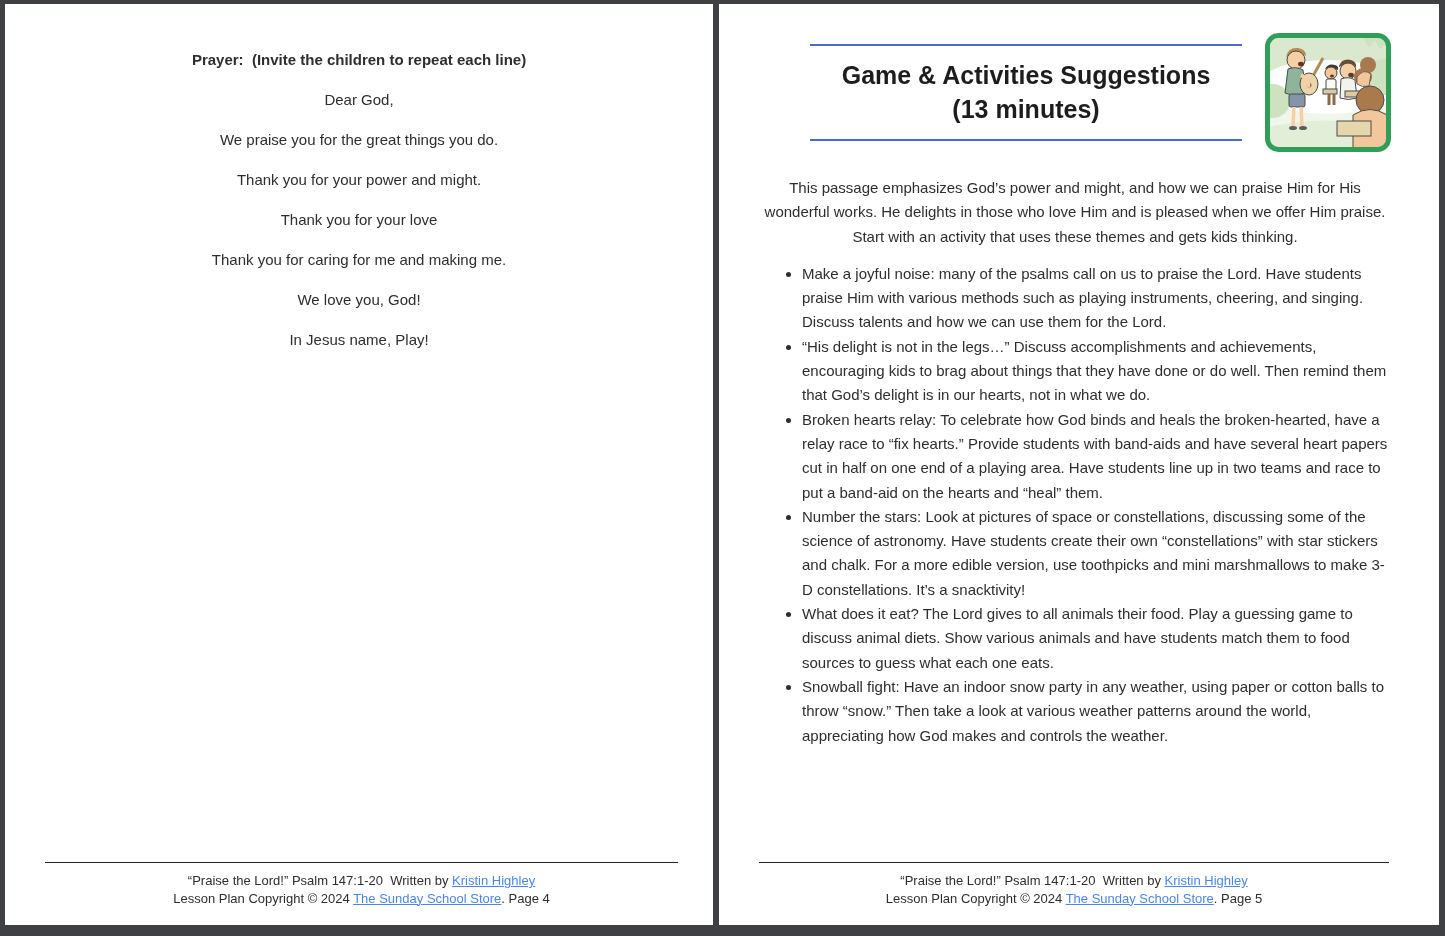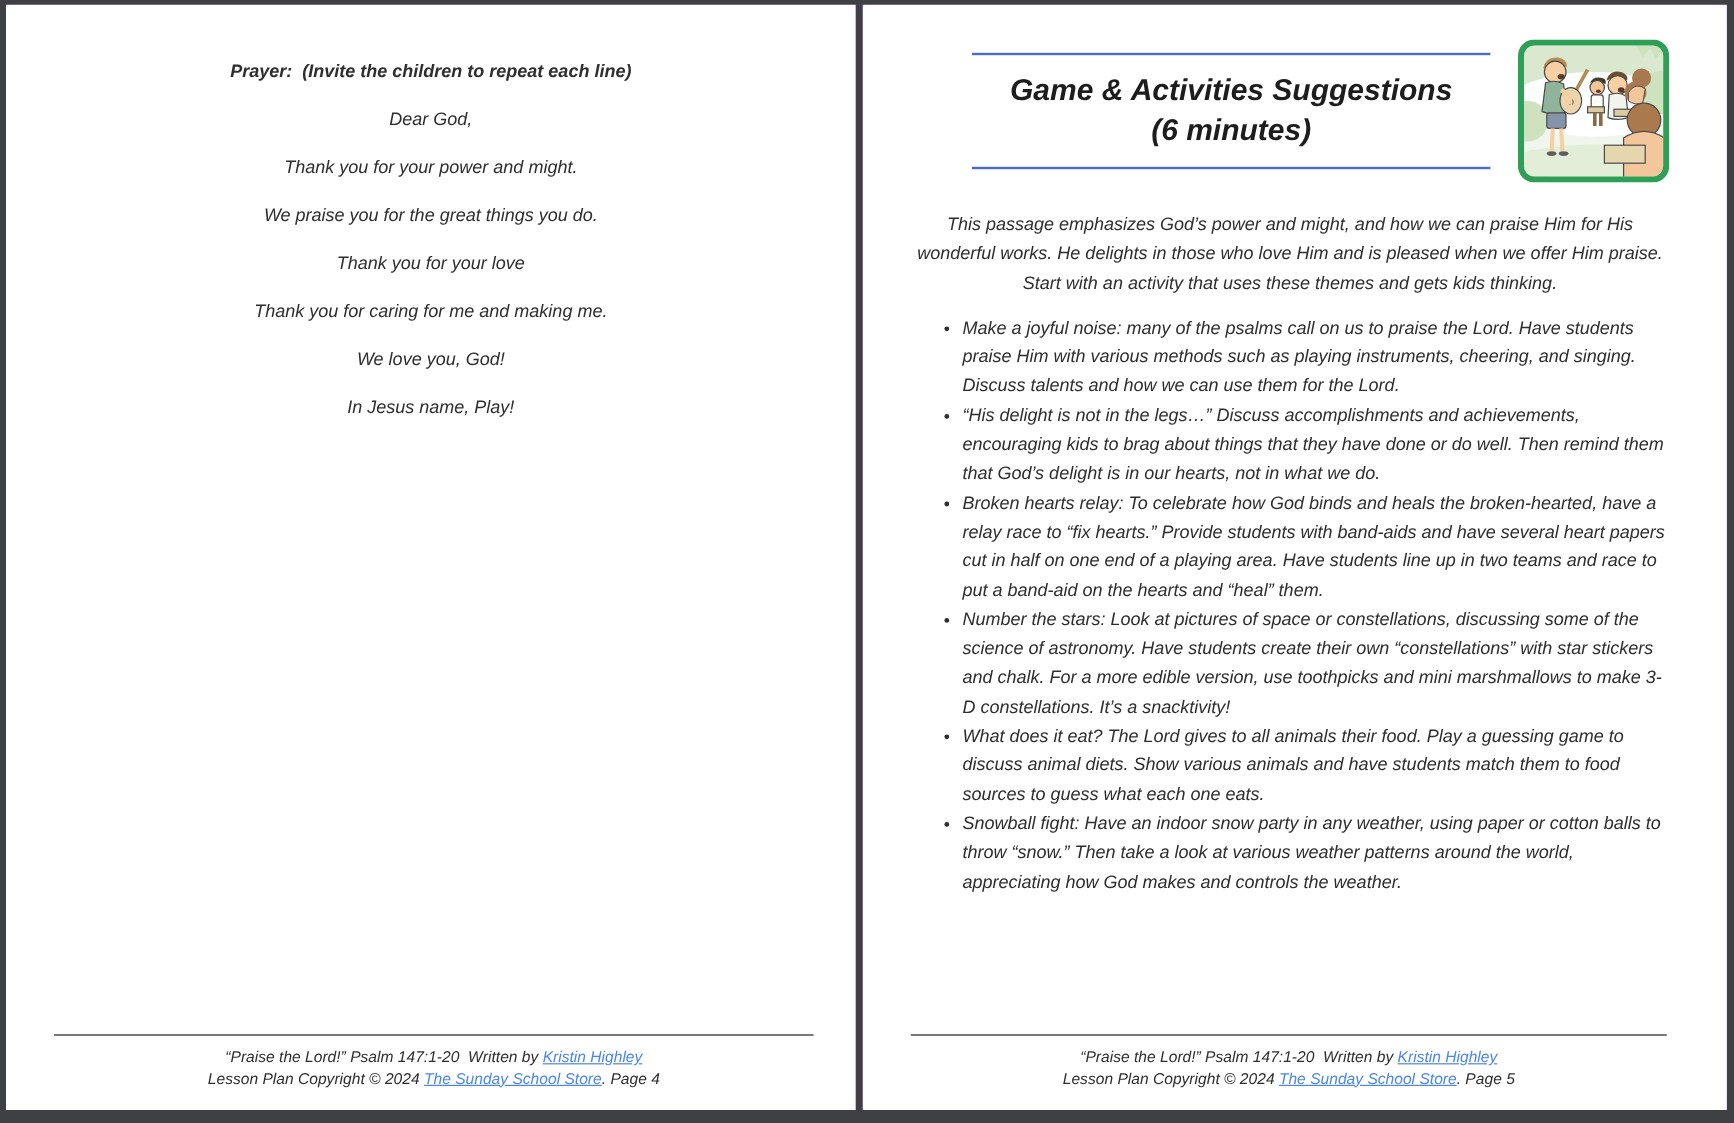--- a/index.html
+++ b/index.html
@@ -11,22 +11,21 @@
     color: #2e2e2e;
     position: relative;
     overflow: hidden;
   }
   .viewer {
     position: absolute; left: 0; right: 0; top: 0; bottom: 11px;
     display: flex;
     border-top: 4px solid #3e4043;
     border-left: 5px solid #3e4043;
     border-right: 6px solid #3e4043;
-    background: #d946ef;
-    font-style: italic;
+    background: #a16207;
   }
   .page { background: #ffffff; position: relative; height: 100%; }
   .page-left { width: 713px; }
   .page-gap { width: 6px; background: #3e4043; }
   .page-right { flex: 1; }
 
   
   .prayer-block {
     padding-top: 44px;
     text-align: center;
@@ -76,22 +75,22 @@
 </style>
 </head>
 <body>
 
 <div class="viewer">
 
   <section class="page page-left">
     <div class="prayer-block">
       <p class="prayer-heading">Prayer:  (Invite the children to repeat each line)</p>
       <p class="prayer-line">Dear God,</p>
+      <p class="prayer-line">We praise you for the great things you do.</p>
       <p class="prayer-line">Thank you for your power and might.</p>
-      <p class="prayer-line">We praise you for the great things you do.</p>
       <p class="prayer-line">Thank you for your love</p>
       <p class="prayer-line">Thank you for caring for me and making me.</p>
       <p class="prayer-line">We love you, God!</p>
       <p class="prayer-line">In Jesus name, Play!</p>
     </div>
 
     <footer class="page-footer">
       <div class="footer-rule"></div>
       <p class="footer-line"><span>“Praise the Lord!” Psalm 147:1-20  Written by </span><a class="doc-link">Kristin Highley</a></p>
       <p class="footer-line"><span>Lesson Plan Copyright © 2024 </span><a class="doc-link">The Sunday School Store</a><span>. Page 4</span></p>
@@ -99,21 +98,21 @@
   </section>
 
   <div class="page-gap"></div>
 
   <section class="page page-right">
     <div class="rp-content">
 
       <div class="header-row">
         <div class="title-block">
           <div class="title-line">Game &amp; Activities Suggestions</div>
-          <div class="title-line">(6 minutes)</div>
+          <div class="title-line">(13 minutes)</div>
         </div>
         <div class="illustration-box">
           <svg width="126" height="119" viewBox="0 0 126 119" aria-hidden="true">
             <clipPath id="picClip">
                 <rect x="5" y="5" width="116" height="109" rx="9"></rect>
               </clipPath>
             <rect x="5" y="5" width="116" height="109" rx="9" fill="#f1f6ec"></rect>
             <g clip-path="url(#picClip)">
               <path d="M5,5 h116 v32 q-58,26 -116,6 Z" fill="#d9e8cf"></path>
               <path d="M98,5 l6,10 l6,-8 l5,9 l6,-6 v-5 Z" fill="#cfe2c0"></path>

